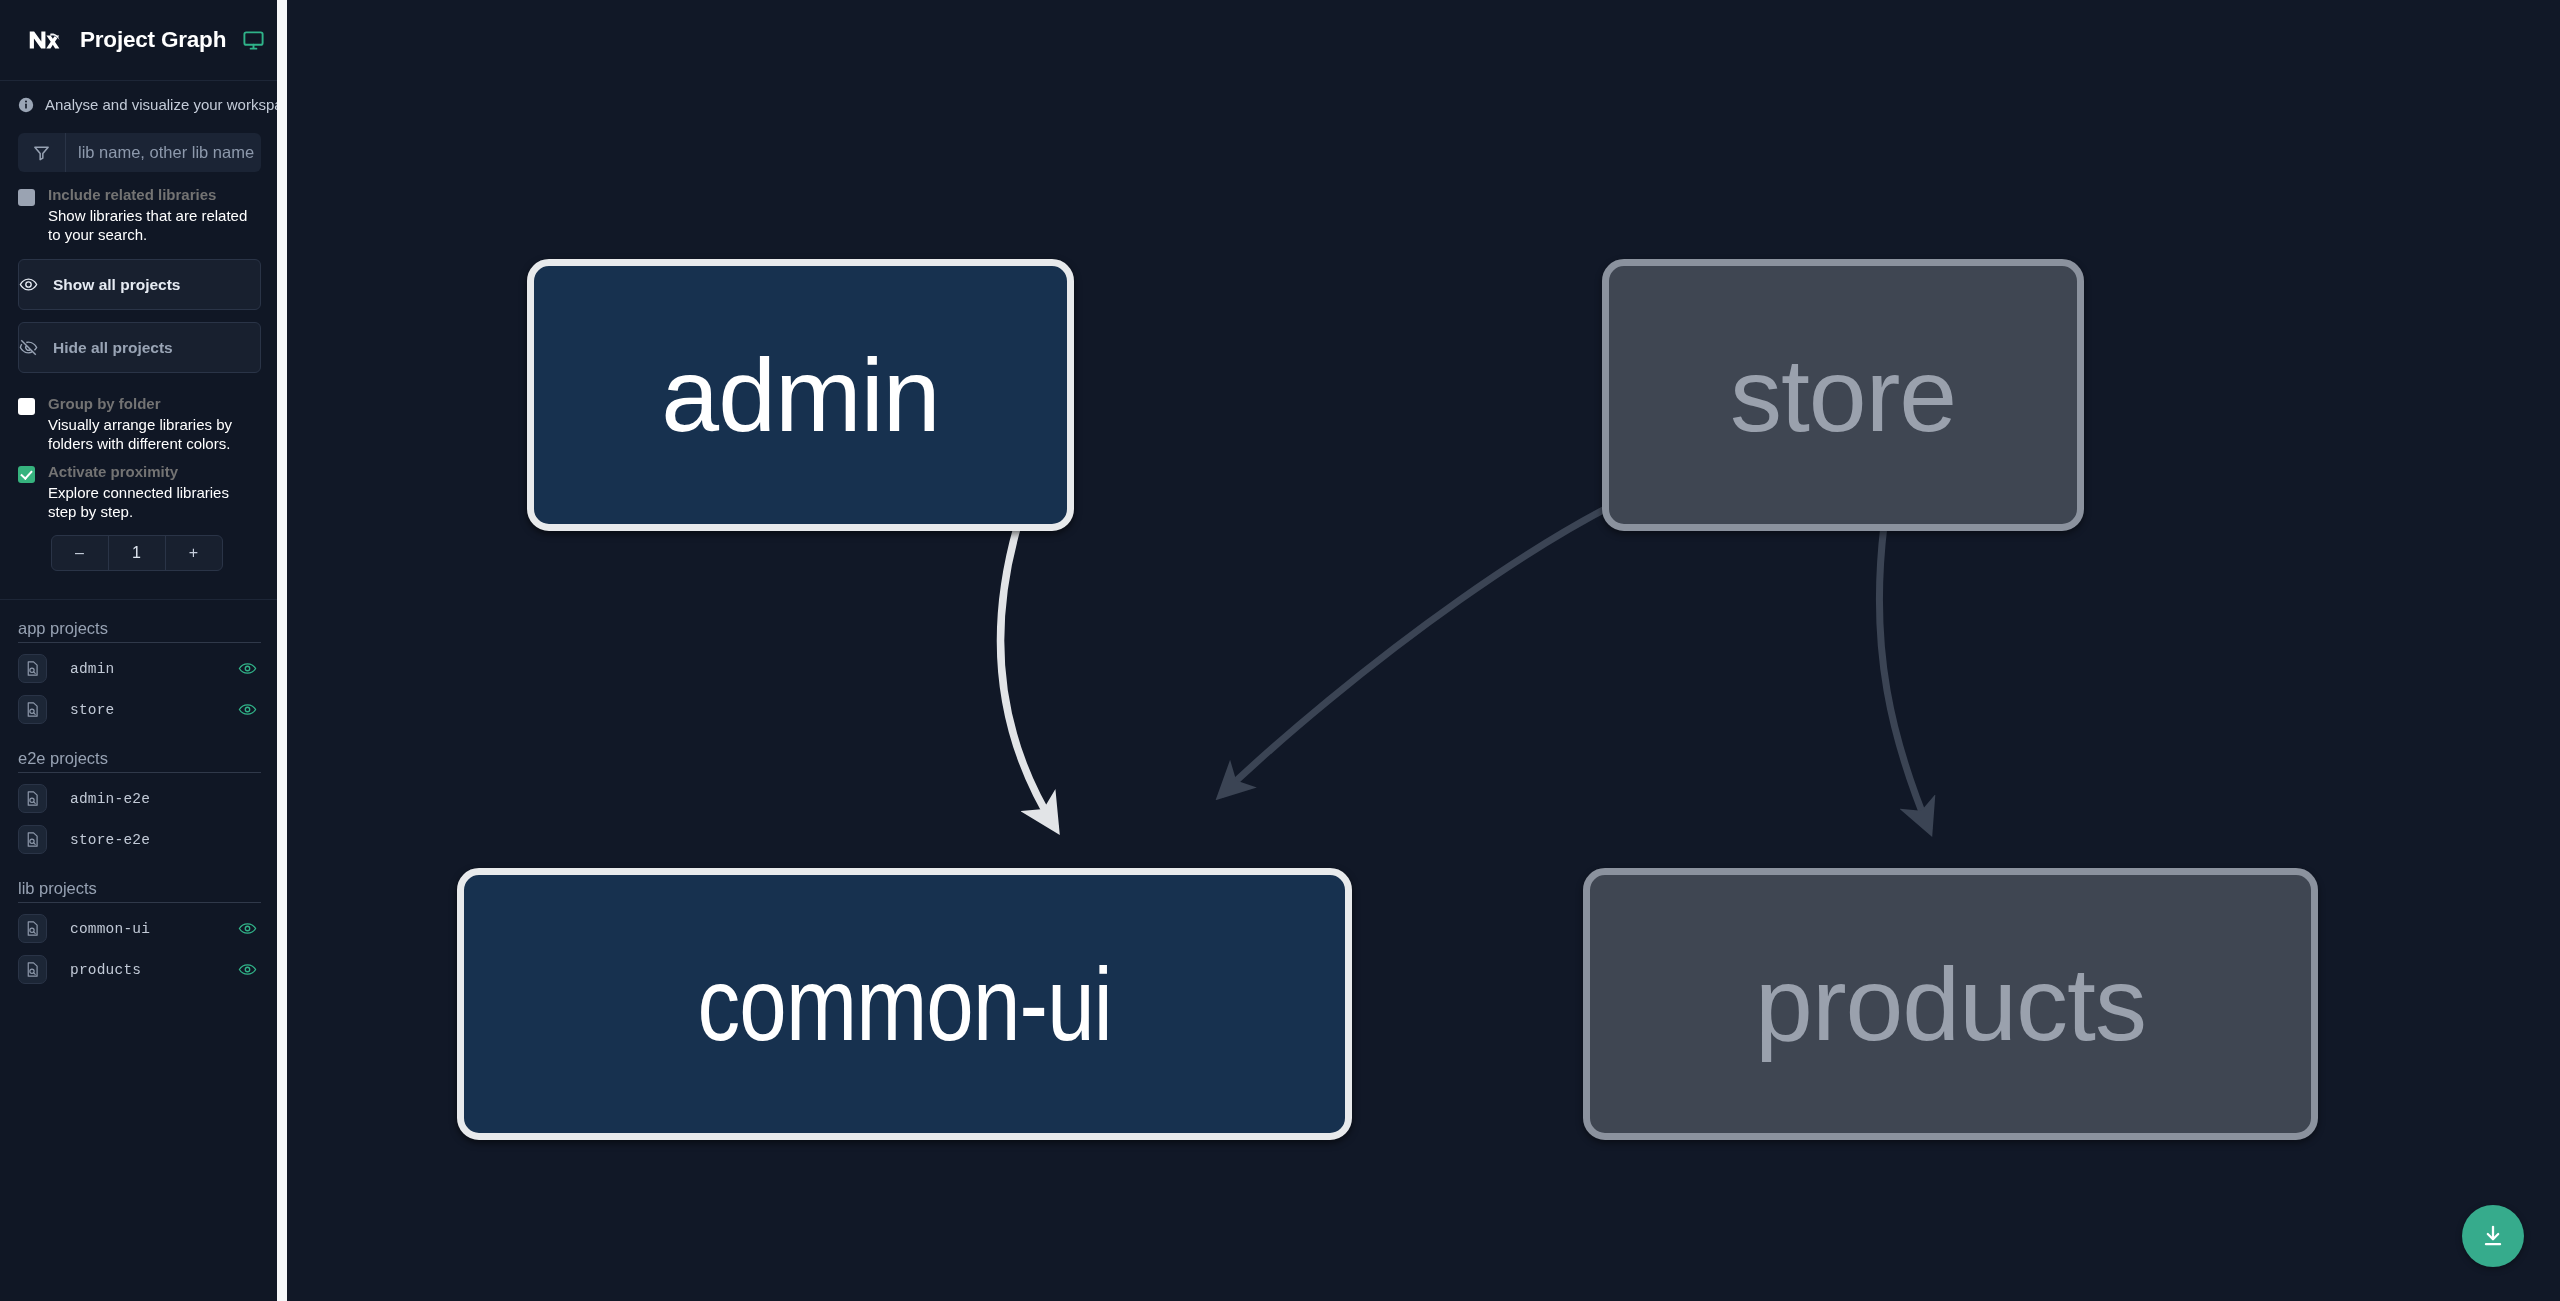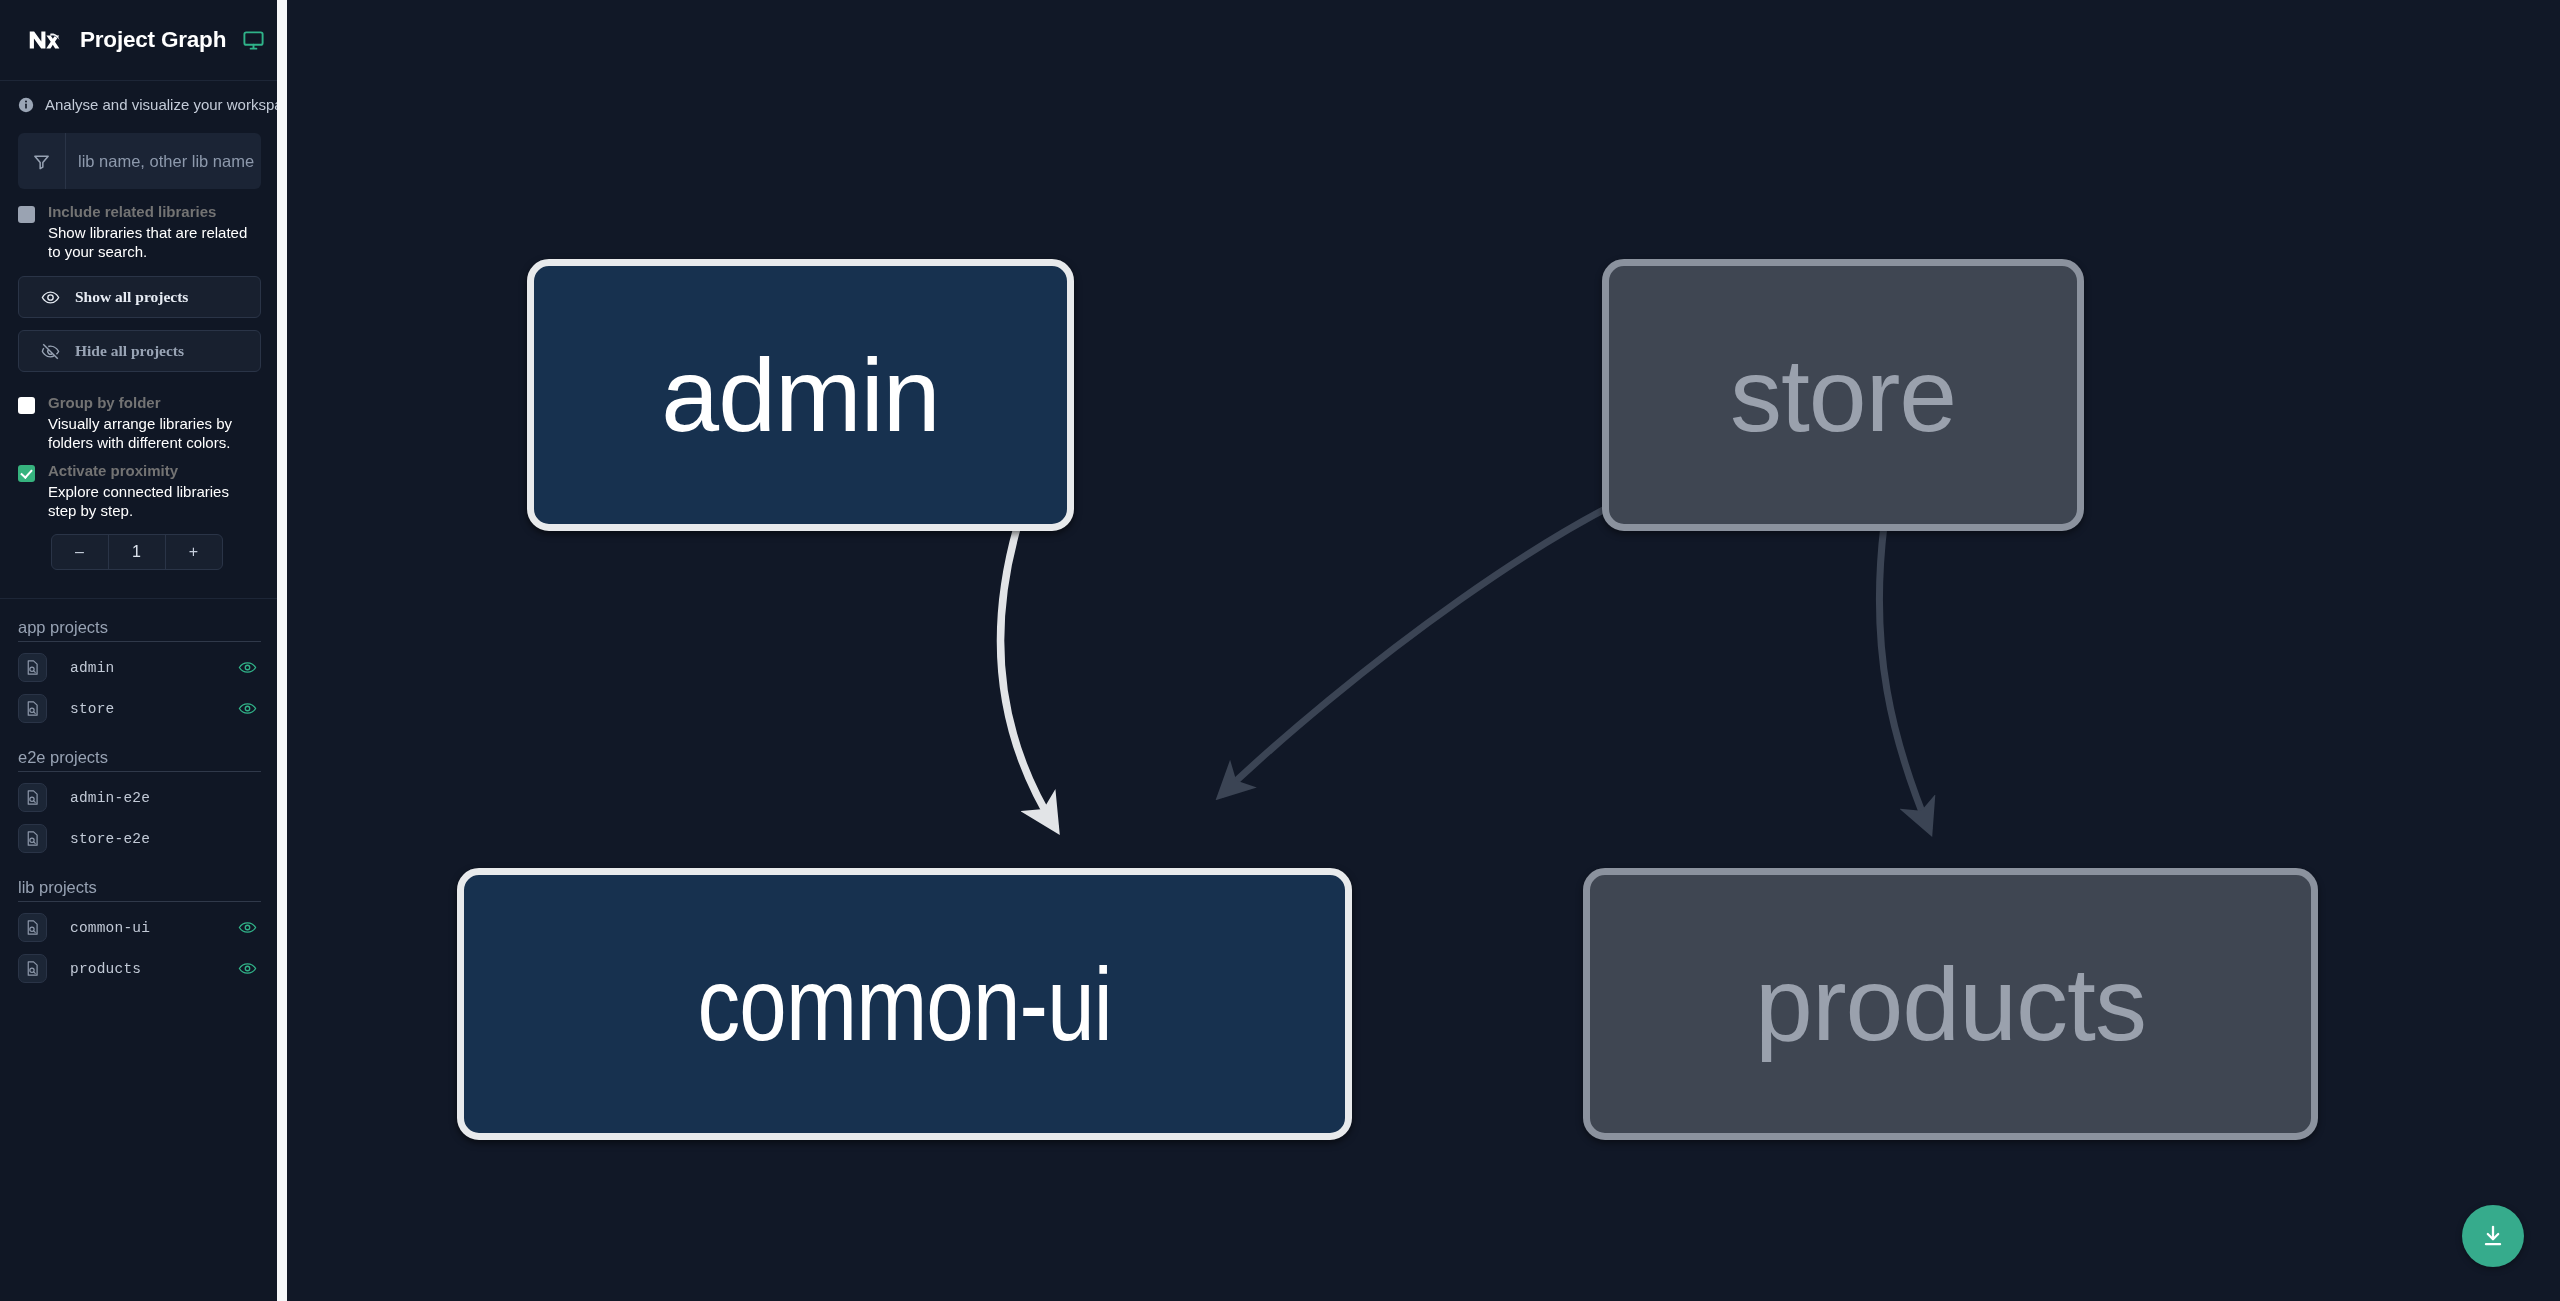--- a/index.html
+++ b/index.html
@@ -83,21 +83,21 @@
     color: #c3cbd8;
     white-space: nowrap;
   }
 
   .search-row {
     margin: 8px 16px 0 18px;
   }
   .search-box {
     display: flex;
     align-items: stretch;
-    height: 56px;
+    height: 39px;
     background: #1b2435;
     border-radius: 6px;
     overflow: hidden;
   }
   .search-icon-wrap {
     width: 47px;
     display: flex;
     align-items: center;
     justify-content: center;
     border-right: 1px solid #2b3purple;
@@ -154,31 +154,29 @@
   }
   .check-desc {
     font-size: 15px;
     color: #ffffff;
     line-height: 1.28;
     margin-top: 1px;
   }
 
   .btn-row { margin: 15px 16px 0 18px; }
   .sb-button {
-    height: 42px;
+    height: 51px;
     border-radius: 6px;
     background: #18202f;
     border: 1px solid #2a3447;
     box-sizing: border-box;
     display: flex;
     align-items: center;
-    padding-left: 22px;
     gap: 15px;
     cursor: pointer;
-    font-family: Liberation Serif, serif;
   }
   .sb-button + .sb-button { margin-top: 12px; }
   .sb-button .lbl {
     font-size: 15.5px;
     font-weight: 700;
     color: #e6ebf3;
     white-space: nowrap;
   }
   .sb-button.muted .lbl { color: #99a4b5; }
   .eye-i { width: 19px; height: 19px; display:block; flex:0 0 19px; }

